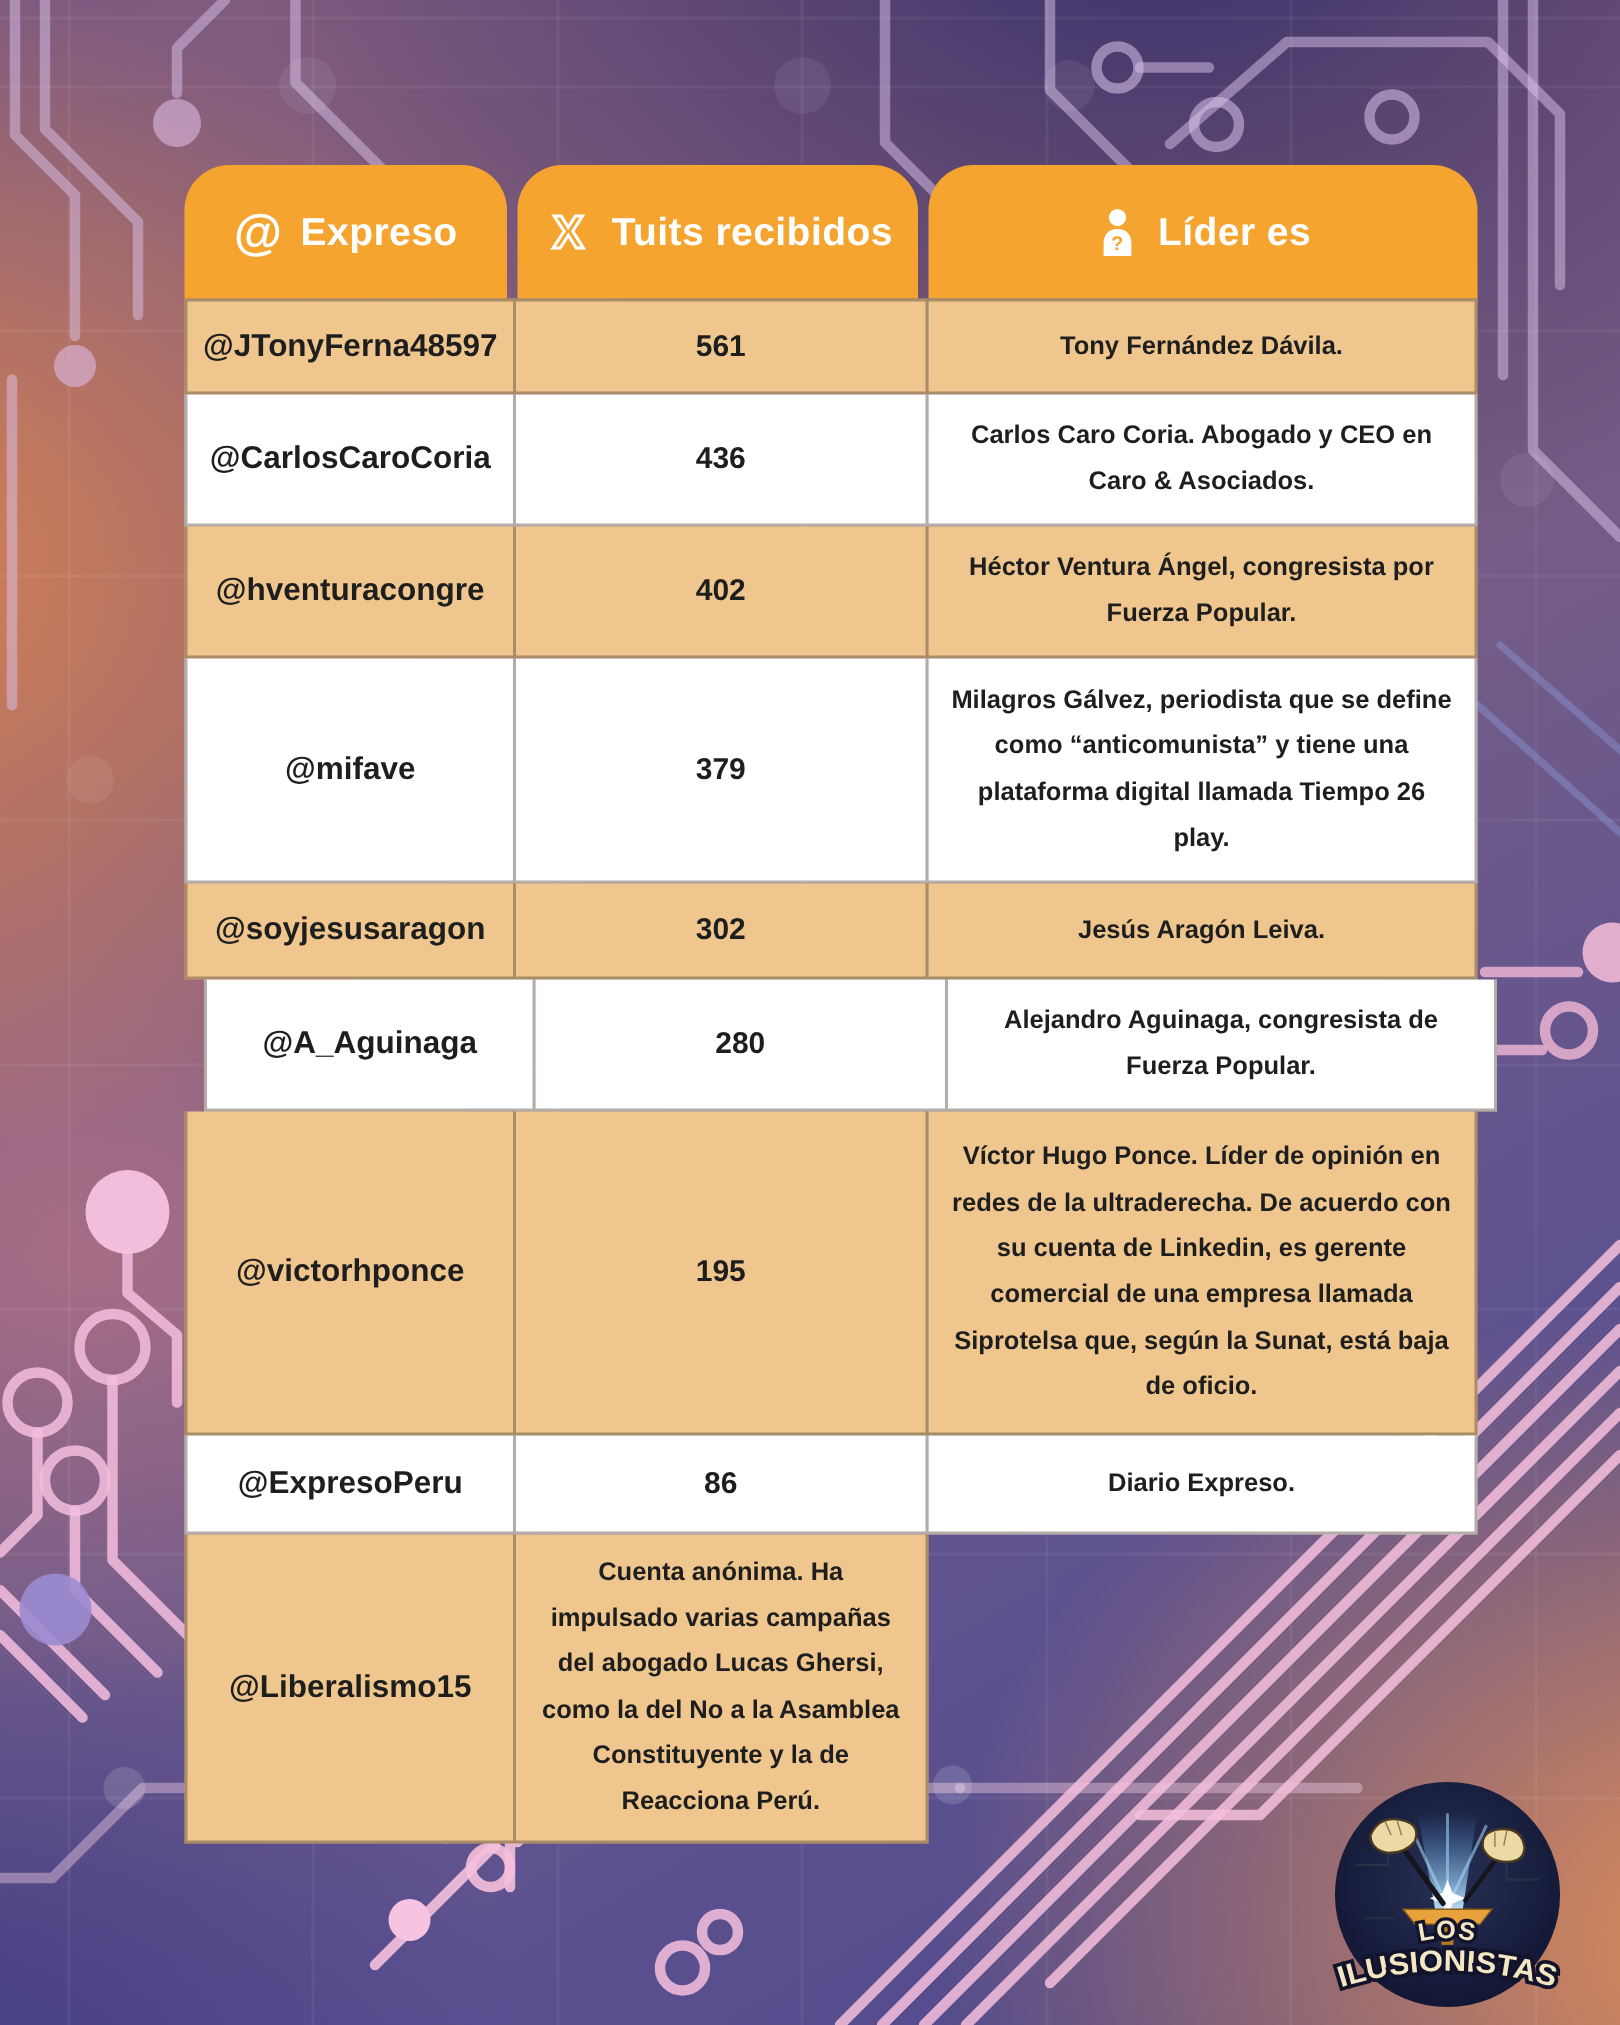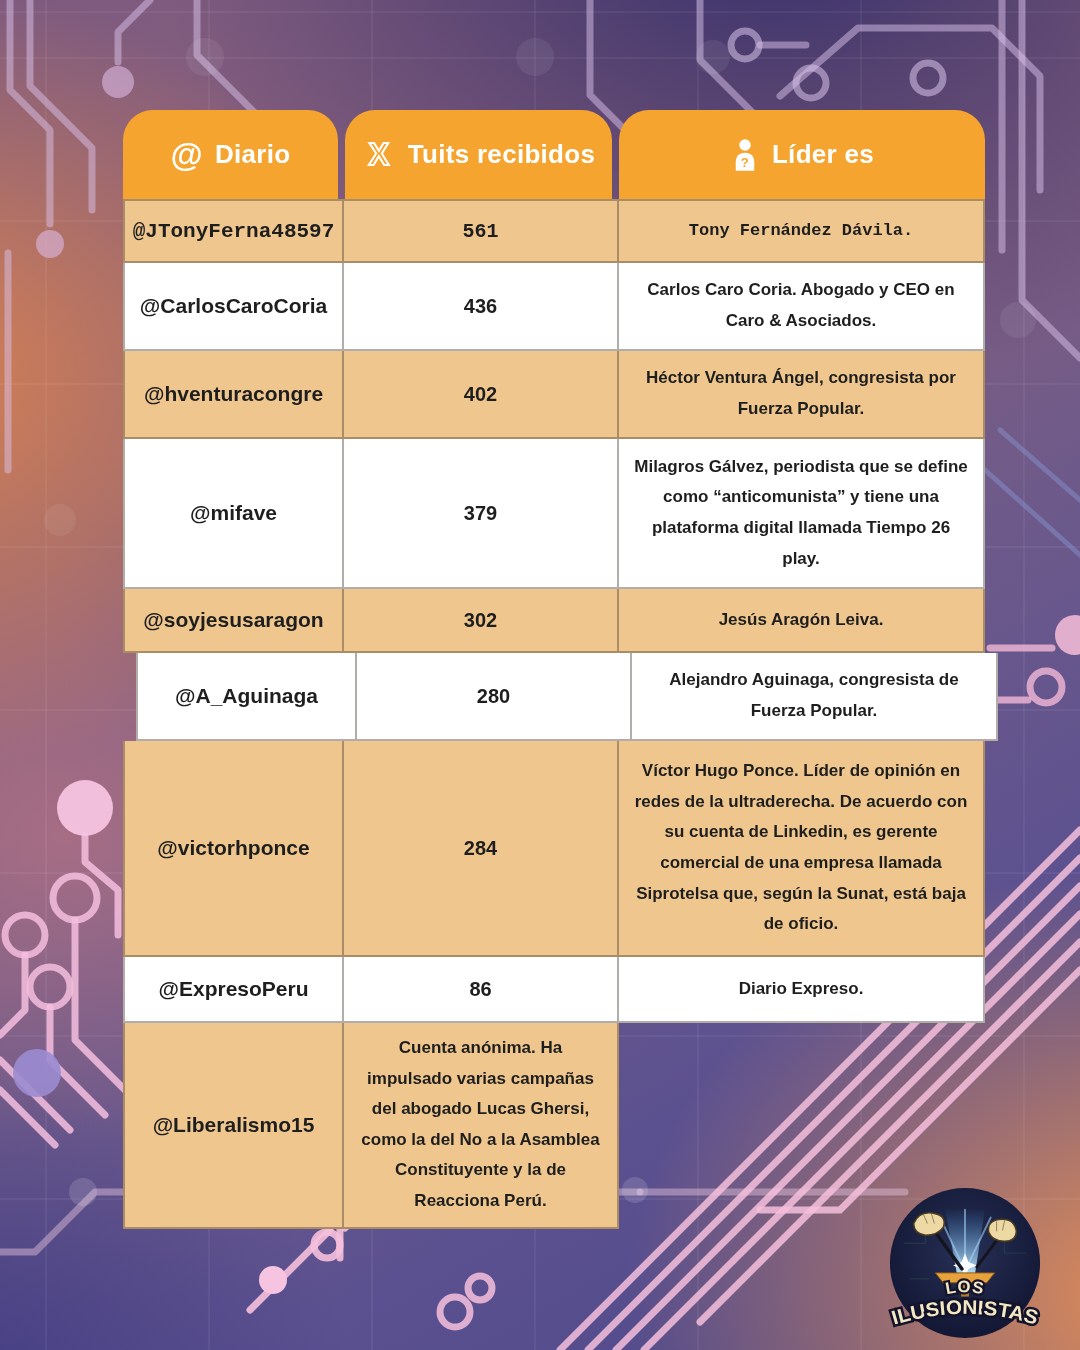--- a/index.html
+++ b/index.html
@@ -45,21 +45,21 @@
   .row.tan  .cell{background:var(--row-tan,#EFC78E);}
   .row.white .cell{background:var(--row-white,#FFFFFF);}
   .cell{
     border-right:2px solid rgba(75,60,50,.42);
     border-bottom:2px solid rgba(75,60,50,.42);
     display:flex;align-items:center;justify-content:center;
     color:var(--body-text,#1E1E1E);font-weight:700;text-align:center;
     padding:10px 14px;box-sizing:border-box;
   }
   .cell:first-child{border-left:2px solid rgba(75,60,50,.42);}
-  .row:first-child .cell{border-top:2px solid rgba(75,60,50,.42);font-family:Liberation Mono, monospace;}
+  .row:first-child .cell{border-top:2px solid rgba(75,60,50,.42);}
   .cell.account{font-size:21px;}
   .cell.tweets{font-size:20px;}
   .cell.who{font-size:17px;line-height:1.8;}
   .row:nth-child(1){min-height:64px;}
   .row:nth-child(2){min-height:88px;border-radius:10px;}
   .row:nth-child(3){min-height:88px;}
   .row:nth-child(4){min-height:150px;}
   .row:nth-child(5){min-height:64px;}
   .row:nth-child(6){min-height:88px;padding-left:13px;}
   .row:nth-child(7){min-height:216px;}
@@ -167,21 +167,21 @@
     </g>
   </svg>
 
   <div class="table-wrap">
 
     <div class="thead">
       <div class="tab tab1">
         <span class="hicon">
             <span class="at-glyph">@</span>
           </span>
-        <span>Diario</span>
+        <span>Expreso</span>
       </div>
       <div class="tab tab2">
         <span class="hicon">
           <svg width="34" height="34" viewBox="0 0 34 34">
             <text x="17" y="27" text-anchor="middle" font-family="Liberation Sans, sans-serif" font-size="31" font-weight="bold" fill="none" stroke="#ffffff" stroke-width="2">X</text>
           </svg>
         </span>
         <span>Tuits recibidos</span>
       </div>
       <div class="tab tab3">
@@ -267,21 +267,21 @@
       <div class="cell who">
         <span>Alejandro Aguinaga, congresista de Fuerza Popular.</span>
       </div>
     </div>
 
     <div class="row tan">
       <div class="cell account">
         <span>@victorhponce</span>
       </div>
       <div class="cell tweets">
-        <span>284</span>
+        <span>195</span>
       </div>
       <div class="cell who">
         <span>Víctor Hugo Ponce. Líder de opinión en redes de la ultraderecha. De acuerdo con su cuenta de Linkedin, es gerente comercial de una empresa llamada Siprotelsa que, según la Sunat, está baja de oficio.</span>
       </div>
     </div>
 
     <div class="row white">
       <div class="cell account">
         <span>@ExpresoPeru</span>
       </div>

